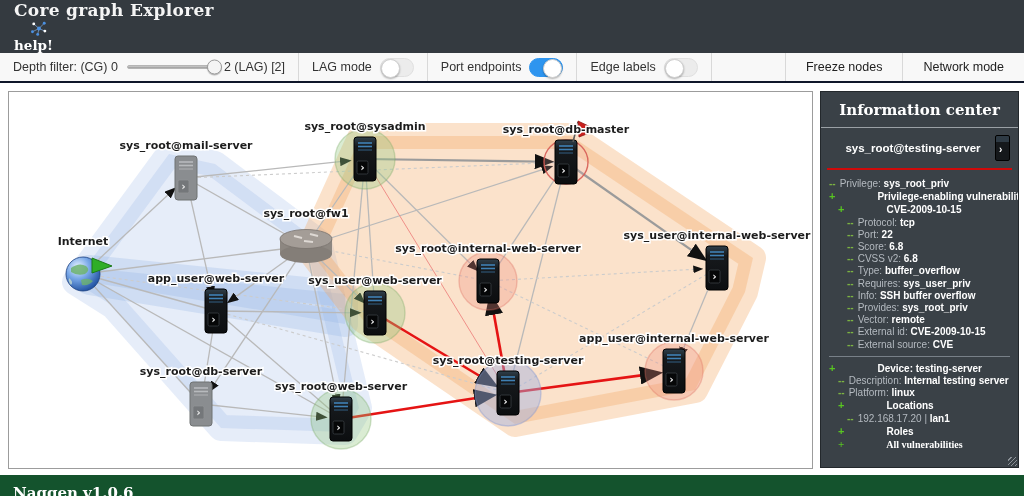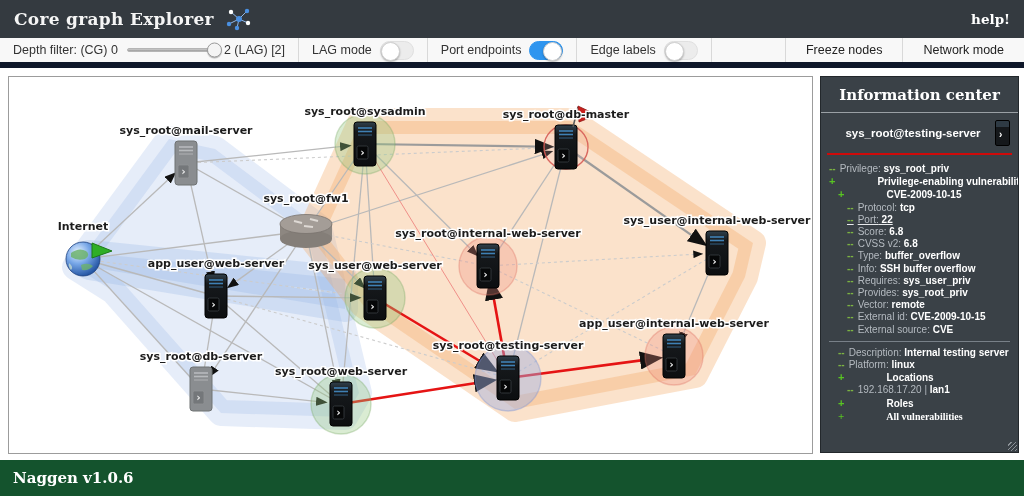--- a/index.html
+++ b/index.html
@@ -1,28 +1,28 @@
 <!DOCTYPE html>
 <html><head>
 <meta charset="utf-8">
 <style>
   * { margin:0; padding:0; box-sizing:border-box; }
   html,body { width:1024px; height:496px; overflow:hidden; background:#fff;
               font-family:"Liberation Sans", sans-serif; }
 
   
-  .header { height:38px; background:#343a40; display:flex; align-items:center;
-            padding:0 14px; color:#f5f5f5; }
+  .header { height:53px; background:#343a40; display:flex; align-items:flex-start;
+            padding:0 14px; color:#f5f5f5;flex-direction:column; }
   .header-title { font-family:"DejaVu Serif", serif; font-weight:bold; font-size:17px; letter-spacing:.3px; }
   .logo { margin-left:10px; width:30px; height:26px; }
   .header-spacer { flex:1; }
   .help-link { font-family:"DejaVu Serif", serif; font-weight:bold; font-size:13.5px; color:#fff; cursor:pointer; }
 
   
-  .toolbar { height:30px; background:#f8f8f8; border-bottom:6px solid #0f172a;
+  .toolbar { height:30px; background:#f8f8f8; border-bottom:2px solid #0f172a;
              display:flex; align-items:stretch; font-size:12.5px; color:#333; }
   .tb-group { display:flex; align-items:center; padding:0 13px; border-right:1px solid #d9d9d9; white-space:nowrap; }
   .tb-slider-track { position:relative; width:88px; height:4px; border-radius:2px; margin:0 9px;
                      background:linear-gradient(#cfcfcf,#9a9a9a); border:1px solid #b5b5b5; }
   .tb-slider-knob { position:absolute; right:-8px; top:50%; transform:translateY(-50%);
                     width:15px; height:15px; border-radius:50%; background:#f4f4f4;
                     border:1px solid #9b9b9b; box-shadow:0 1px 1px rgba(0,0,0,.25); }
   .switch { width:34px; height:19px; border-radius:10px; margin-left:8px; position:relative;
             background:#ececec; border:1px solid #e0e0e0; cursor:pointer; }
   .switch::after { content:""; position:absolute; top:0px; left:0px; width:17px; height:17px;
@@ -311,31 +311,32 @@
     <div class="ip-node">
       <span class="ip-node-name">sys_root@testing-server</span>
       <span class="mini-server"></span>
     </div>
     <div class="ip-redline"></div>
     <div class="panel-body" id="panel-body">
         <div class="info-row" style="padding-left: 0px;"><span class="pfx-dash">--</span><span class="lbl">Privilege:</span><span class="val"> sys_root_priv</span></div>
         <div class="info-row" style="padding-left: 0px;"><span class="pfx-plus">+</span><span class="lbl-bold">Privilege-enabling vulnerabilities</span></div>
         <div class="info-row" style="padding-left: 9px;"><span class="pfx-plus">+</span><span class="lbl-bold">CVE-2009-10-15</span></div>
         <div class="info-row" style="padding-left: 18px;"><span class="pfx-dash">--</span><span class="lbl">Protocol:</span><span class="val"> tcp</span></div>
-        <div class="info-row" style="padding-left: 18px; text-decoration: underline;"><span class="pfx-dash">--</span><span class="lbl">Port:</span><span class="val"> 22</span></div>
+        <div class="info-row" style="padding-left: 18px;"><span class="pfx-dash">--</span><span class="lbl">Port:</span><span class="val"> 22</span></div>
         <div class="info-row" style="padding-left: 18px;"><span class="pfx-dash">--</span><span class="lbl">Score:</span><span class="val"> 6.8</span></div>
         <div class="info-row" style="padding-left: 18px;"><span class="pfx-dash">--</span><span class="lbl">CVSS v2:</span><span class="val"> 6.8</span></div>
         <div class="info-row" style="padding-left: 18px;"><span class="pfx-dash">--</span><span class="lbl">Type:</span><span class="val"> buffer_overflow</span></div>
+        <div class="info-row" style="padding-left: 18px;"><span class="pfx-dash">--</span><span class="lbl">Requires:</span><span class="val"> sys_user_priv</span></div>
         <div class="info-row" style="padding-left: 18px;"><span class="pfx-dash">--</span><span class="lbl">Info:</span><span class="val"> SSH buffer overflow</span></div>
-        <div class="info-row" style="padding-left: 18px;"><span class="pfx-dash">--</span><span class="lbl">Requires:</span><span class="val"> sys_user_priv</span></div>
         <div class="info-row" style="padding-left: 18px;"><span class="pfx-dash">--</span><span class="lbl">Provides:</span><span class="val"> sys_root_priv</span></div>
         <div class="info-row" style="padding-left: 18px;"><span class="pfx-dash">--</span><span class="lbl">Vector:</span><span class="val"> remote</span></div>
         <div class="info-row" style="padding-left: 18px;"><span class="pfx-dash">--</span><span class="lbl">External id:</span><span class="val"> CVE-2009-10-15</span></div>
         <div class="info-row" style="padding-left: 18px;"><span class="pfx-dash">--</span><span class="lbl">External source:</span><span class="val"> CVE</span></div>
         <hr class="sec-rule">
+        <div class="info-row" style="padding-left: 0px;"><span class="pfx-plus">+</span><span class="lbl-bold">Device:</span><span class="val"> testing-server</span></div>
         <div class="info-row" style="padding-left: 9px;"><span class="pfx-dash">--</span><span class="lbl">Description:</span><span class="val"> Internal testing server</span></div>
         <div class="info-row" style="padding-left: 9px;"><span class="pfx-dash">--</span><span class="lbl">Platform:</span><span class="val"> linux</span></div>
         <div class="info-row" style="padding-left: 9px;"><span class="pfx-plus">+</span><span class="lbl-bold">Locations</span></div>
         <div class="info-row" style="padding-left: 18px;"><span class="pfx-dash">--</span><span class="lbl">192.168.17.20 |</span><span class="val"> lan1</span></div>
         <div class="info-row" style="padding-left: 9px;"><span class="pfx-plus">+</span><span class="lbl-bold">Roles</span></div>
         <div class="info-row" style="padding-left: 9px; font-family: Liberation Serif, serif;"><span class="pfx-plus">+</span><span class="lbl-bold">All vulnerabilities</span></div>
       </div>
     <div class="resize-handle"></div>
   </div>
 </div>

